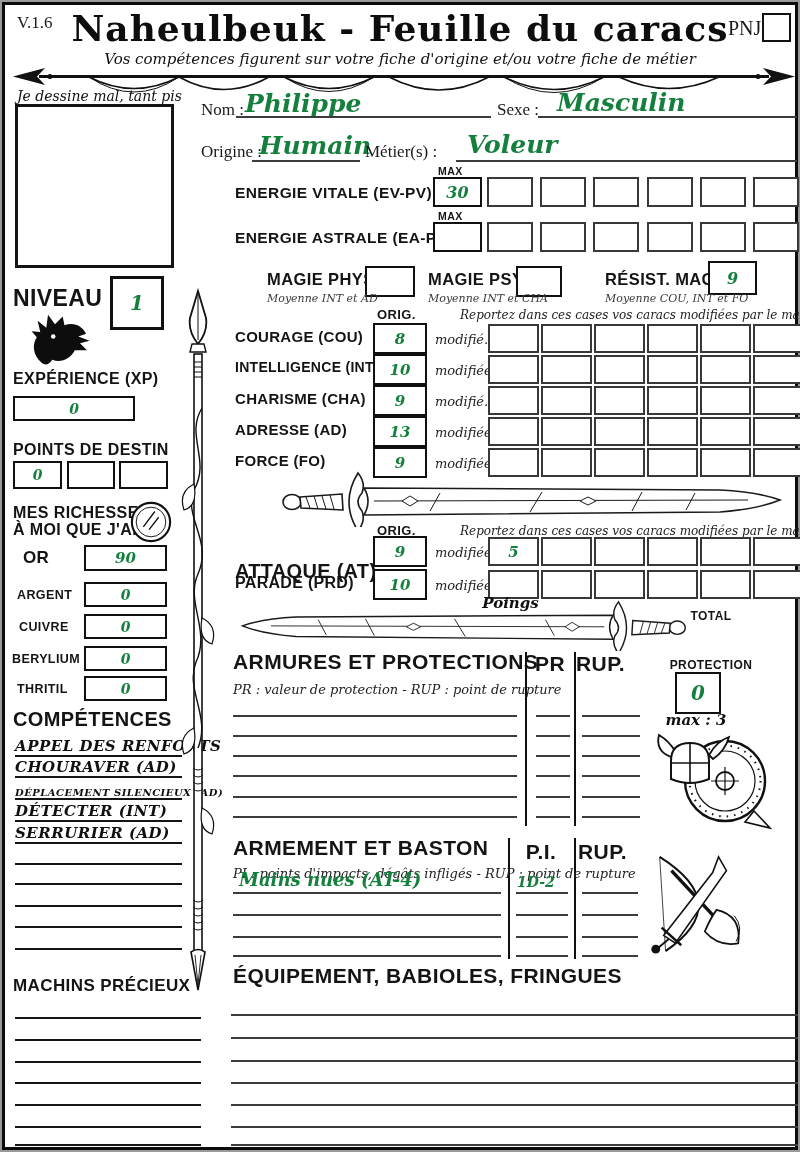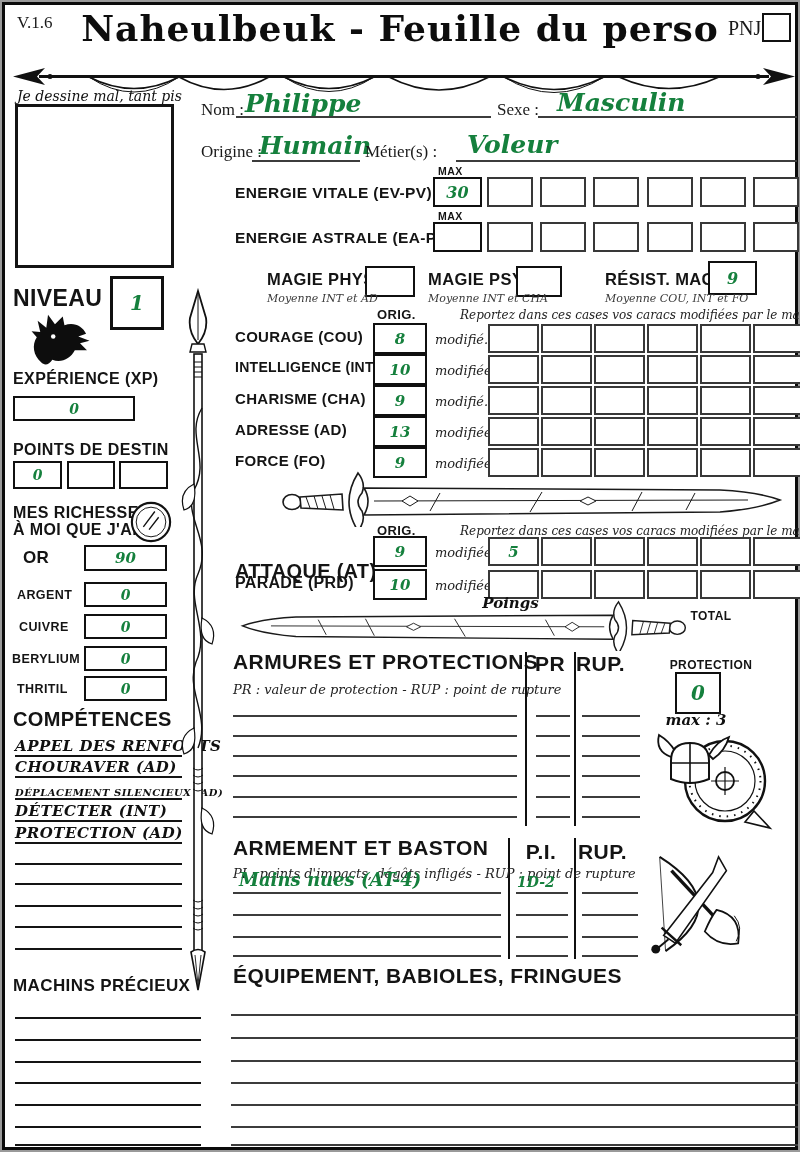--- a/index.html
+++ b/index.html
@@ -24,23 +24,24 @@
   .skline{position:absolute;left:10px;width:167px;height:22px;border-bottom:2px solid #141414;display:flex;align-items:flex-end;}
   .skill{font-family:"DejaVu Serif",serif;font-style:italic;font-weight:700;font-size:15px;letter-spacing:.5px;color:#101010;white-space:nowrap;}
   svg{display:block;}
 </style>
 </head>
 <body>
 
 <div class="page">
 
   <div class="serif" style="left:12px;top:8px;font-size:17px;">V.1.6</div>
-  <div class="abs" style="left:50%;top:2px;transform:translateX(-50%);font-family:'DejaVu Serif',serif;font-weight:700;font-size:36px;letter-spacing:1px;color:#0d0d0d;white-space:nowrap;">Naheulbeuk - Feuille du perso</div>
+  <div class="abs" style="left:50%;top:2px;transform:translateX(-50%);font-family:'DejaVu Serif',serif;font-weight:700;font-size:36px;letter-spacing:1px;color:#0d0d0d;white-space:nowrap;">Naheulbeuk - Feuille du caracs</div>
   <div class="serif" style="left:723px;top:12px;font-size:20px;">PNJ</div>
   <div class="abs" style="left:757px;top:8px;width:25px;height:25px;border:2.5px solid #111;background:#fff;"></div>
+  <div class="script" style="left:50%;top:45px;transform:translateX(-50%);font-size:15px;color:#111;">Vos compétences figurent sur votre fiche d'origine et/ou votre fiche de métier</div>
 
   <svg class="abs" style="left:4px;top:57px;" width="790" height="34" viewBox="0 0 790 34">
     <rect x="30" y="13" width="730" height="3" fill="#111"></rect>
     <path d="M4,14.5 L36,6 L28,14.5 L36,23 Z" fill="#111"></path>
     <circle cx="41" cy="14.5" r="2.5" fill="#111"></circle>
     <path d="M786,14.5 L754,6 L762,14.5 L754,23 Z" fill="#111"></path>
     <circle cx="749" cy="14.5" r="2.5" fill="#111"></circle>
     <path d="M80,15 Q125,38 170,15 M170,15 Q215,40 260,15 M275,15 Q320,38 365,15 M380,15 Q430,41 480,15 M495,15 Q545,40 595,15 M610,15 Q660,38 710,15" stroke="#111" stroke-width="1.6" fill="none"></path>
     <path d="M80,15 Q125,45 170,15 M275,15 Q320,44 365,15 M495,15 Q545,46 595,15" stroke="#111" stroke-width="1" fill="none"></path>
   </svg>
@@ -381,21 +382,21 @@
   <div class="skline" style="top:749px;">
       <span class="skill">CHOURAVER (AD)</span>
     </div>
   <div class="skline" style="top:771px;">
       <span class="skill" style="font-size:10px;">DÉPLACEMENT SILENCIEUX (AD)</span>
     </div>
   <div class="skline" style="top:793px;">
       <span class="skill">DÉTECTER (INT)</span>
     </div>
   <div class="skline" style="top:815px;">
-      <span class="skill">PROTECTION (AD)</span>
+      <span class="skill">SERRURIER (AD)</span>
     </div>
   <div class="skline" style="top:836px;"></div>
   <div class="skline" style="top:856px;"></div>
   <div class="skline" style="top:878px;"></div>
   <div class="skline" style="top:899px;"></div>
   <div class="skline" style="top:921px;"></div>
 
   <div class="blab" style="left:8px;top:971px;font-size:17px;">MACHINS PRÉCIEUX</div>
   <div class="line dline" style="left:10px;top:1012px;width:186px;"></div>
   <div class="line dline" style="left:10px;top:1034px;width:186px;"></div>

